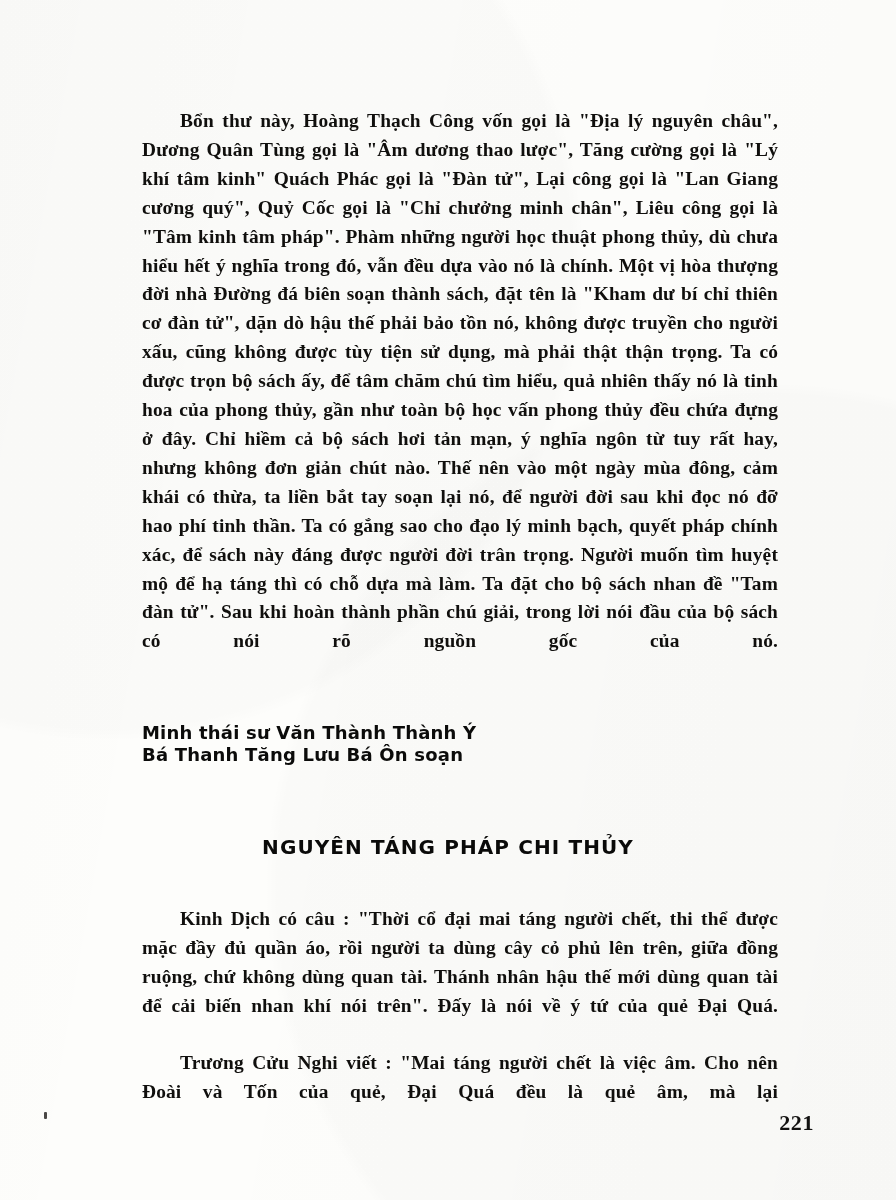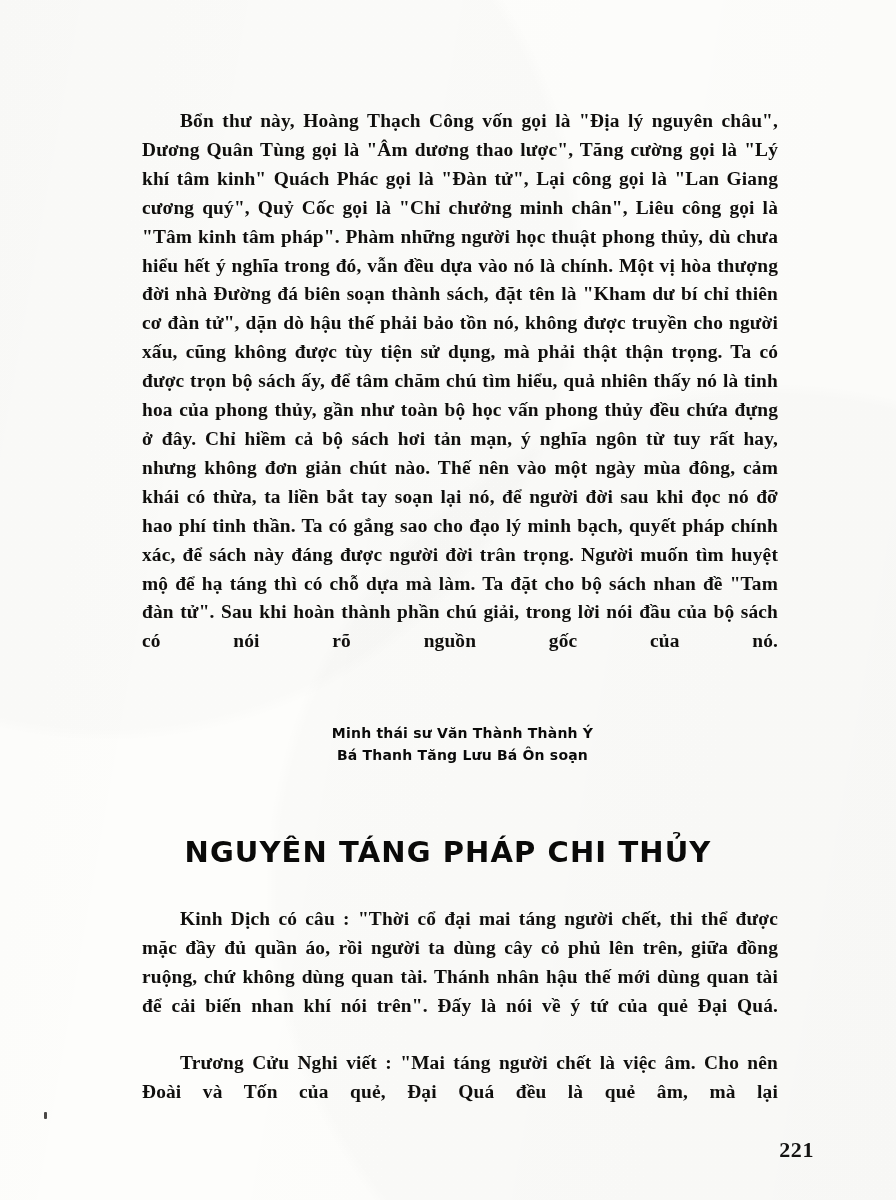--- a/index.html
+++ b/index.html
@@ -45,39 +45,39 @@
     content: "";
     display: inline-block;
     width: 100%;
   }
 
   
   .signature {
     position: absolute;
     left: 142px;
     width: 641px;
-    text-align: center;
+    text-align: left;
     font-family: "DejaVu Sans", "Liberation Sans", sans-serif;
     font-weight: 700;
-    font-size: 14px;
+    font-size: 18px;
     line-height: 22px;
     letter-spacing: 0.2px;
     color: #0b0b0a;
   }
   .signature .sig-line { display: block; white-space: nowrap; }
 
   
   .section-heading {
     position: absolute;
     left: 0;
     width: 896px;
     text-align: center;
     font-family: "DejaVu Sans", "Liberation Sans", sans-serif;
     font-weight: 700;
-    font-size: 29px;
+    font-size: 20px;
     letter-spacing: 1.1px;
     color: #0a0a09;
     margin: 0;
   }
 
   
   .folio {
     position: absolute;
     right: 82px;
     font-family: "Liberation Serif", "DejaVu Serif", serif;
@@ -129,15 +129,15 @@
   <div class="textblock" style="top:905px;">
     <p class="para">Kinh Dịch có câu : "Thời cổ đại mai táng người chết, thi thể được mặc đầy đủ quần áo, rồi người ta dùng cây cỏ phủ lên trên, giữa đồng ruộng, chứ không dùng quan tài. Thánh nhân hậu thế mới dùng quan tài để cải biến nhan khí nói trên". Đấy là nói về ý tứ của quẻ Đại Quá.</p>
   </div>
 
   <div class="textblock" style="top:1049px;">
     <p class="para cont">Trương Cửu Nghi viết : "Mai táng người chết là việc âm. Cho nên Đoài và Tốn của quẻ, Đại Quá đều là quẻ âm, mà lại</p>
   </div>
 
   <div class="speck" style="left:44px; top:1112px;"></div>
 
-  <div class="folio" style="top:1137px;">221</div>
+  <div class="folio" style="top:1110px;">221</div>
 
 </div>
 
 </body></html>

